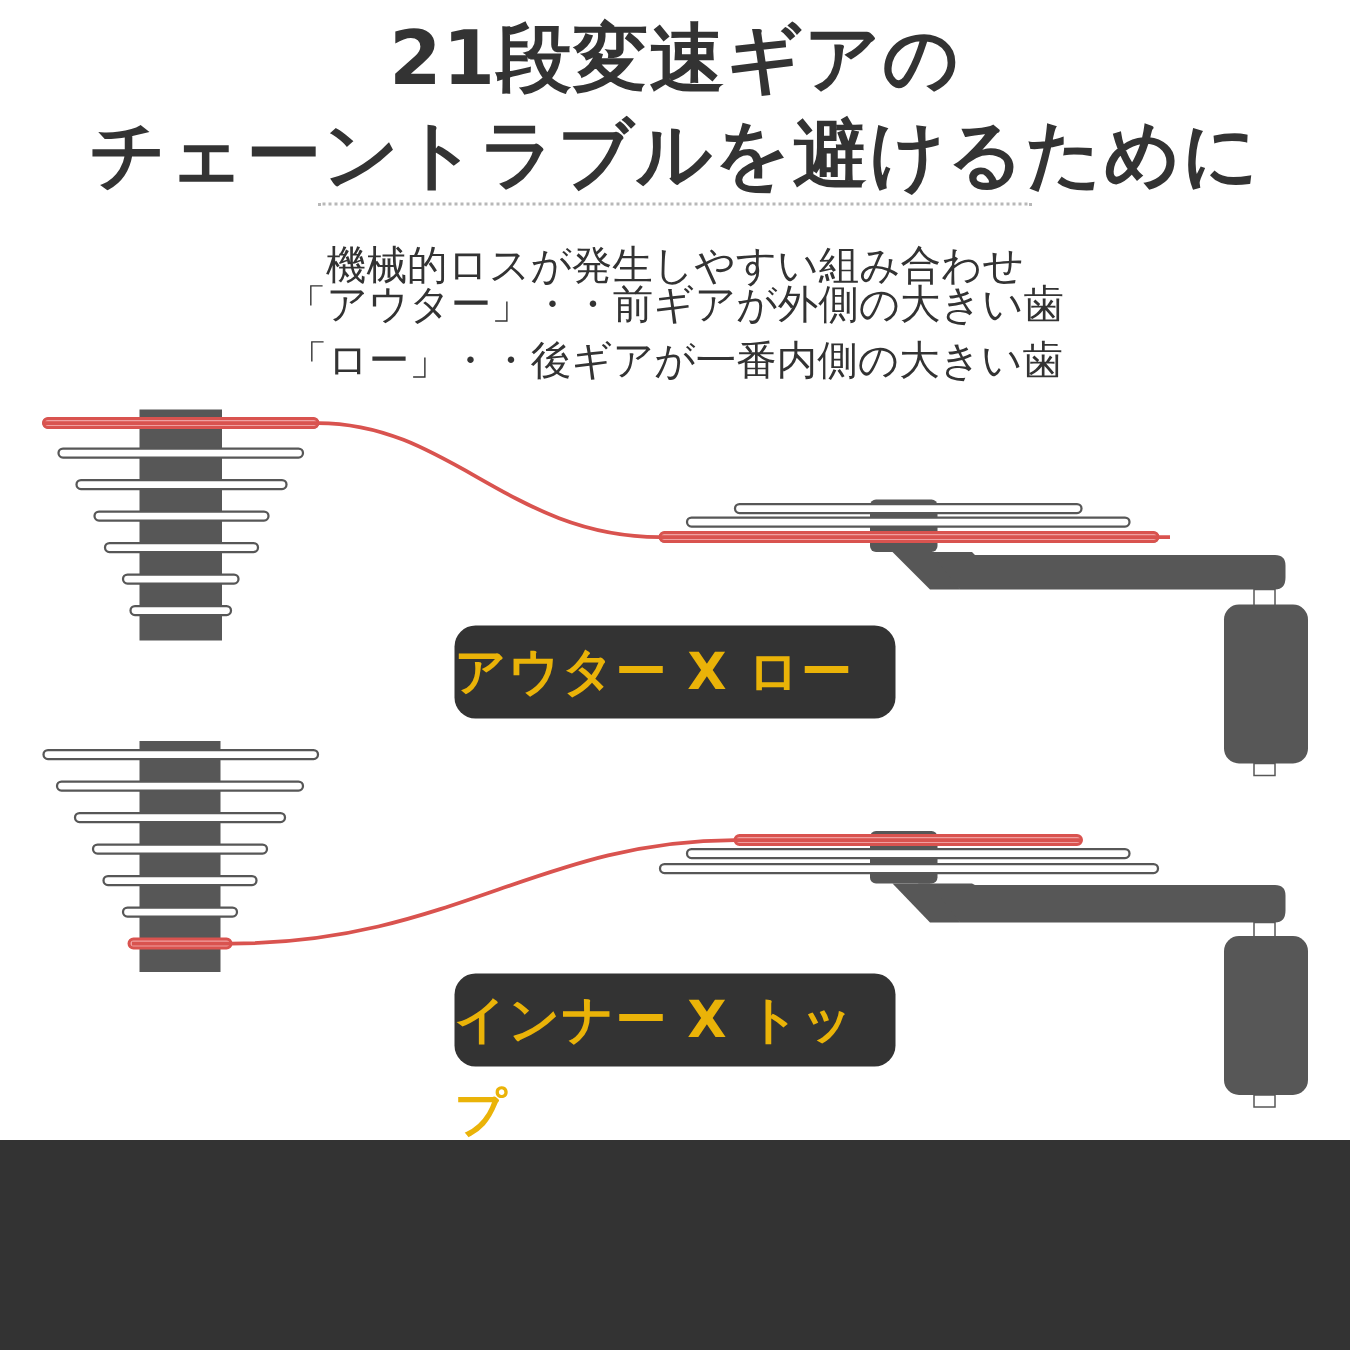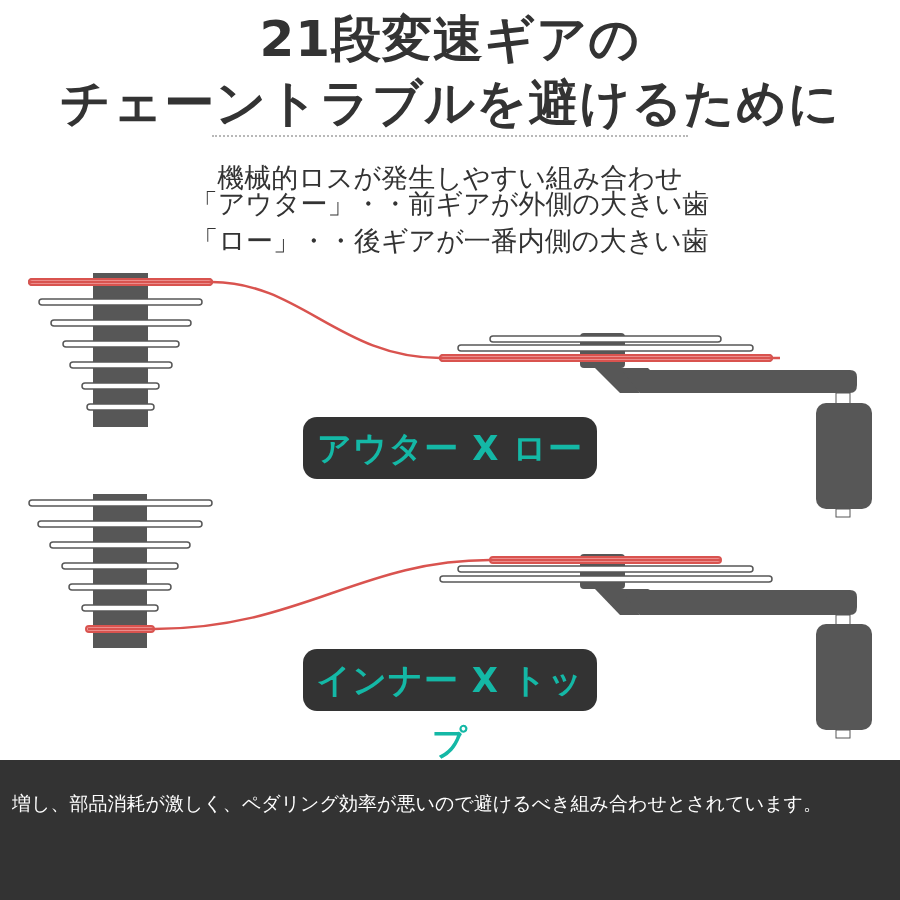--- a/index.html
+++ b/index.html
@@ -9,22 +9,22 @@
            font-size: 50px; color: #333333; letter-spacing: 1px; line-height: 1; }
   .title.l1 { top: 14px; }
   .title.l2 { top: 78px; }
   .divider { position: absolute; left: 212px; top: 135px; width: 476px; border-top: 2px dotted #b8b8b8; }
   .sub { position: absolute; left: 0; width: 900px; text-align: center; font-size: 27px;
          color: #333333; line-height: 1; }
   .sub.s1 { top: 164px; }
   .sub.s2 { top: 190px; }
   .sub.s3 { top: 227px; }
   svg.diagram { position: absolute; left: 0; top: 260px; }
-  .badge { position: absolute; background: #333333; color: #14b8a6; border-radius: 14px;
-           font-weight: bold; font-size: 34px; text-align: center; line-height: 62px;
+  .badge { position: absolute; background: #333333; color: #eab308; border-radius: 14px;
+           font-weight: bold; font-size: 34px; text-align: left; line-height: 62px;
            height: 62px; width: 294px; left: 303px; letter-spacing: 1px; }
   .badge.b1 { top: 417px; }
   .badge.b2 { top: 649px; }
   .footer { position: absolute; left: 0; top: 760px; width: 900px; height: 140px; background: #333333; }
   .footer p { margin: 0; color: #ffffff; font-size: 19px; line-height: 32px; padding-left: 12px;
               white-space: nowrap; }
   .footer .ptext { position: absolute; top: 27px; left: 0; }
 </style>
 </head>
 <body>
@@ -97,15 +97,14 @@
     <rect x="490" y="557" width="231" height="6" rx="3" fill="#f0a0a0" stroke="#d9534f" stroke-width="2"></rect>
     <path d="M88 629 L154 629 C300 629 360 560 490 560 L720 560" fill="none" stroke="#d9534f" stroke-width="2.5"></path>
   </g>
 </svg>
 
 <div class="badge b1">アウター X ロー</div>
 <div class="badge b2">インナー X トップ</div>
 
 <div class="footer">
   <div class="ptext">
-    <p>増し、部品消耗が激しく、ペダリング効率が悪いので避けるべき組み合わせとされています。</p>
   </div>
 </div>
 
 </body></html>

